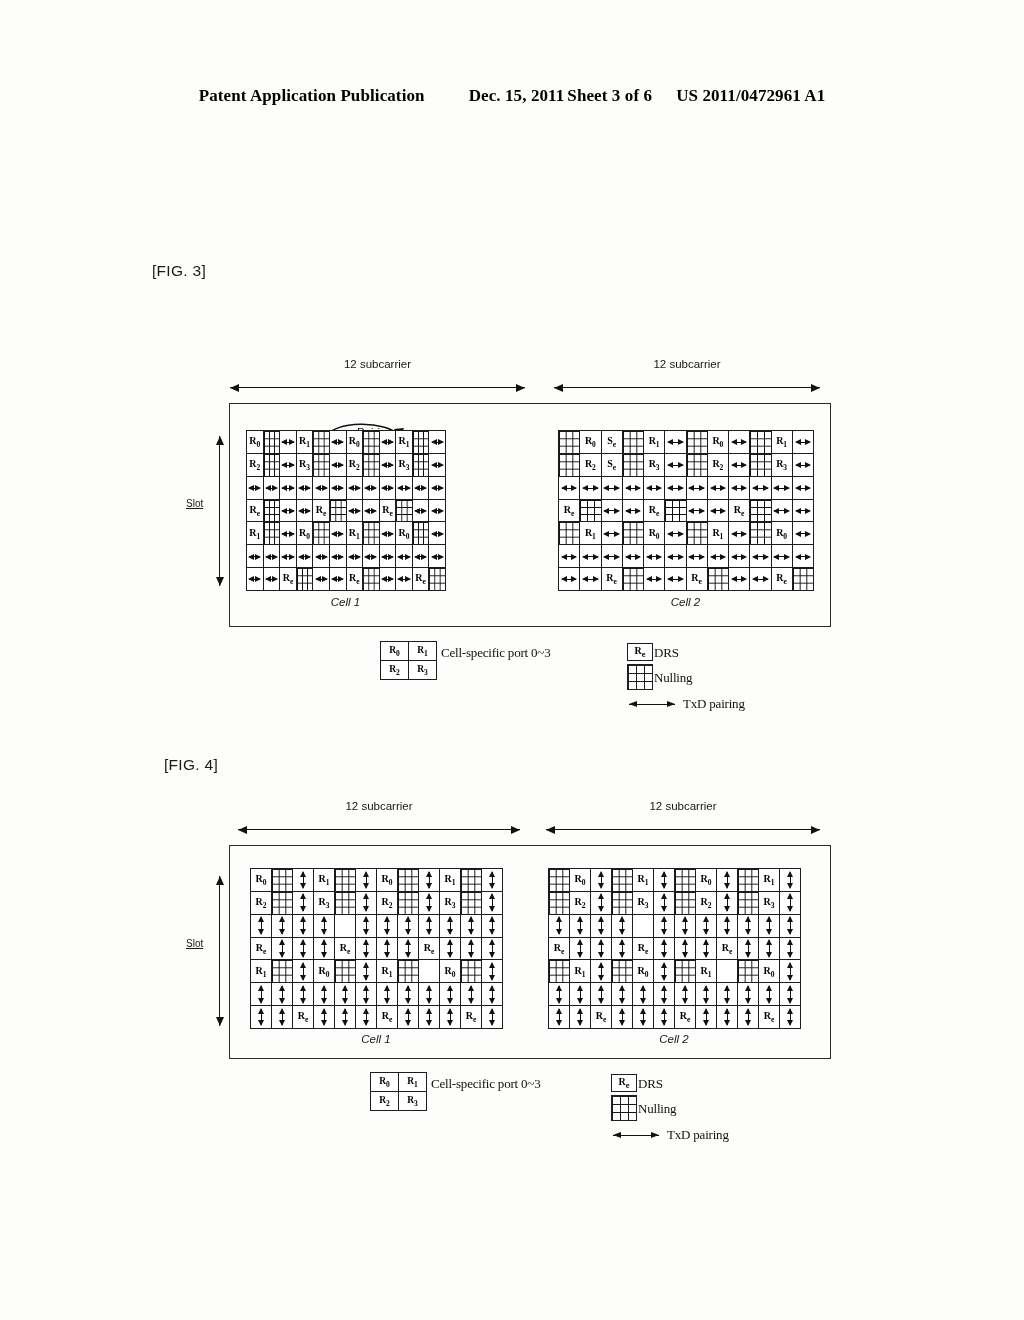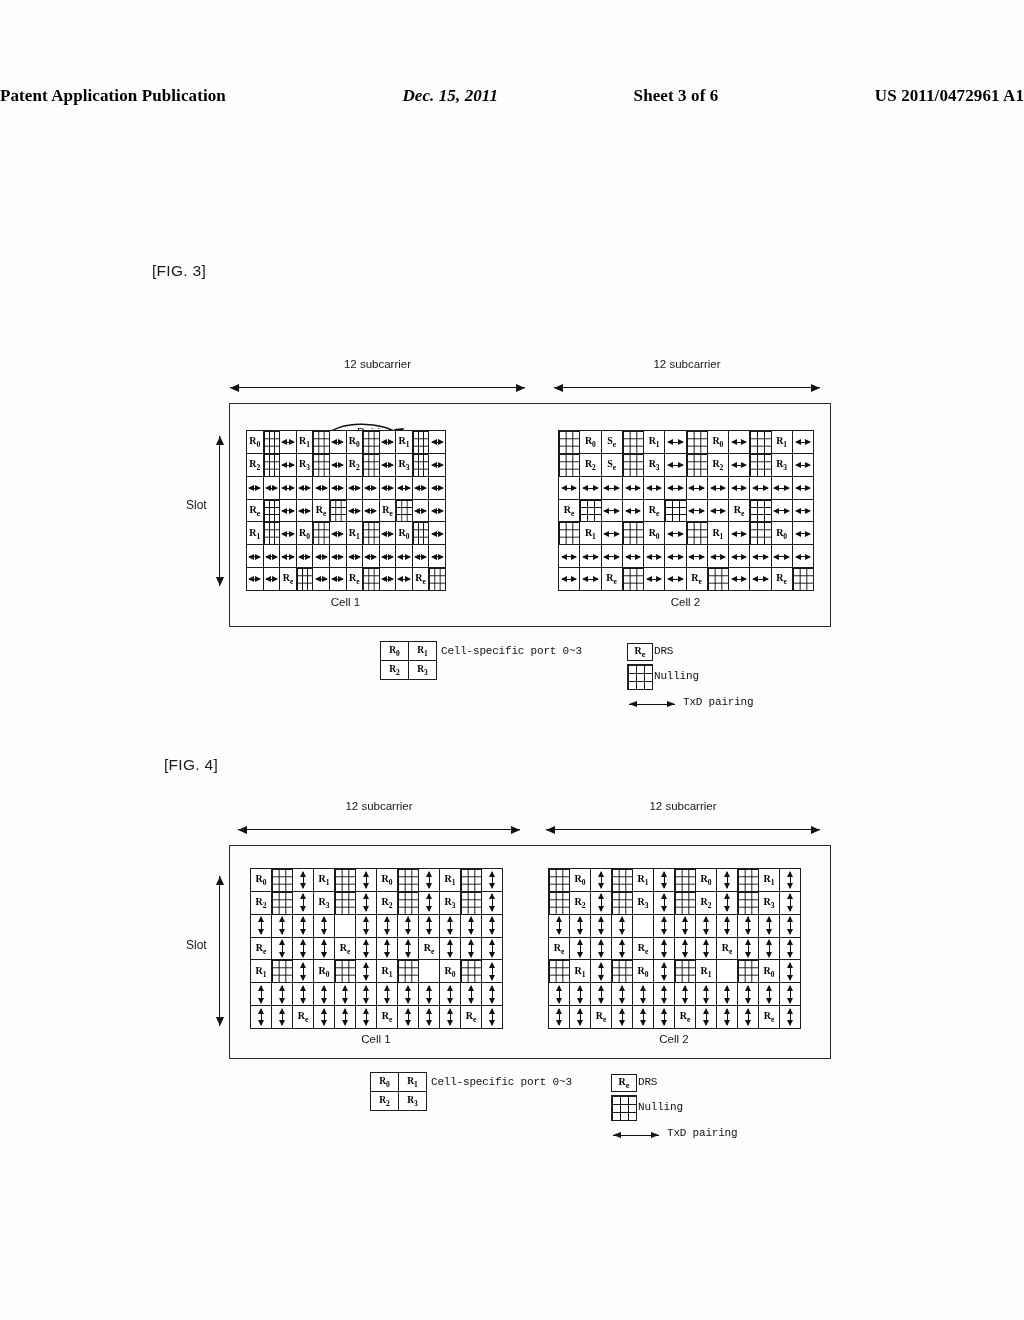--- a/index.html
+++ b/index.html
@@ -7,26 +7,26 @@
     width:1024px;height:1320px;
     background:#fdfdfb;
     font-family:"Liberation Sans",sans-serif;
     color:#000;
     position:relative;
     overflow:hidden;
   }
   
   .pat-header{
     position:absolute;left:0;top:86px;width:1024px;
-    display:flex;justify-content:space-between;align-items:baseline;
+    display:flex;justify-content:center;align-items:baseline;
     font-family:"Liberation Serif",serif;
     font-weight:bold;font-size:17px;letter-spacing:.1px;
   }
   .pat-header .h-pub{margin-right:44px;}
-  .pat-header .h-date{margin-right:3px;font-style:italic;}
+  .pat-header .h-date{margin-right:3px;}
   .pat-header .h-sheet{margin-right:24px;}
 
   
   .fig-label{
     position:absolute;font-size:15.5px;color:#1a1a1a;letter-spacing:.3px;
   }
 
   
   .dim-row{position:absolute;height:34px;}
   .dim{position:absolute;top:0;height:34px;}
@@ -38,21 +38,21 @@
     position:absolute;bottom:6px;left:0;width:100%;height:1px;background:#111;
   }
   .dim-line:before,.dim-line:after{
     content:"";position:absolute;top:-3.5px;width:0;height:0;
     border-top:4px solid transparent;border-bottom:4px solid transparent;
   }
   .dim-line:before{left:0;border-right:9px solid #111;}
   .dim-line:after{right:0;border-left:9px solid #111;}
 
   
-  .slot-label{position:absolute;font-size:12px;color:#171717;}
+  .slot-label{position:absolute;font-size:10px;color:#171717;text-decoration:underline;}
   .slot-arrow{position:absolute;width:1px;background:#111;}
   .slot-arrow:before,.slot-arrow:after{
     content:"";position:absolute;left:-3.5px;width:0;height:0;
     border-left:4px solid transparent;border-right:4px solid transparent;
   }
   .slot-arrow:before{top:0;border-bottom:9px solid #111;}
   .slot-arrow:after{bottom:0;border-top:9px solid #111;}
 
   
   .panel{
@@ -100,41 +100,41 @@
   .va{position:absolute;top:12%;bottom:12%;left:50%;width:1px;background:#111;}
   .va:before,.va:after{
     content:"";position:absolute;left:-2.6px;width:0;height:0;
     border-left:3.2px solid transparent;border-right:3.2px solid transparent;
   }
   .va:before{top:-1px;border-bottom:6px solid #111;}
   .va:after{bottom:-1px;border-top:6px solid #111;}
 
   
   .cell-caption{
-    position:absolute;text-align:center;font-size:11.5px;color:#171717;
+    position:absolute;text-align:center;font-size:11.5px;color:#171717;font-style:italic;
   }
 
   
   .pairing-note{
     position:absolute;font-size:11.5px;color:#171717;
   }
   .pairing-arc{position:absolute;}
 
   
   .legend{position:absolute;font-family:"Liberation Mono","DejaVu Sans Mono",monospace;}
   .lg-swatch-2x2{
     position:absolute;display:grid;
     grid-template-columns:1fr 1fr;grid-template-rows:1fr 1fr;
     border-top:1.3px solid #1d1d1d;border-left:1.3px solid #1d1d1d;
     background:#fff;
   }
   .lg-swatch-2x2 .cellbox{font-size:9.5px;}
   .lg-text{
-    position:absolute;font-family:Liberation Mono, monospace;
-    font-size:11px;color:#111;white-space:nowrap;letter-spacing:-.2px;
+    position:absolute;font-family:Liberation Serif, serif;
+    font-size:13px;color:#111;white-space:nowrap;letter-spacing:-.2px;
   }
   .lg-swatch-1{
     position:absolute;width:24px;height:16px;background:#fff;
     border:1.3px solid #1d1d1d;
     display:flex;align-items:center;justify-content:center;
     font-family:"Liberation Serif",serif;font-size:10px;font-weight:bold;
   }
   .lg-swatch-null{
     position:absolute;width:24px;height:24px;background:#fff;
     border:1.3px solid #1d1d1d;

